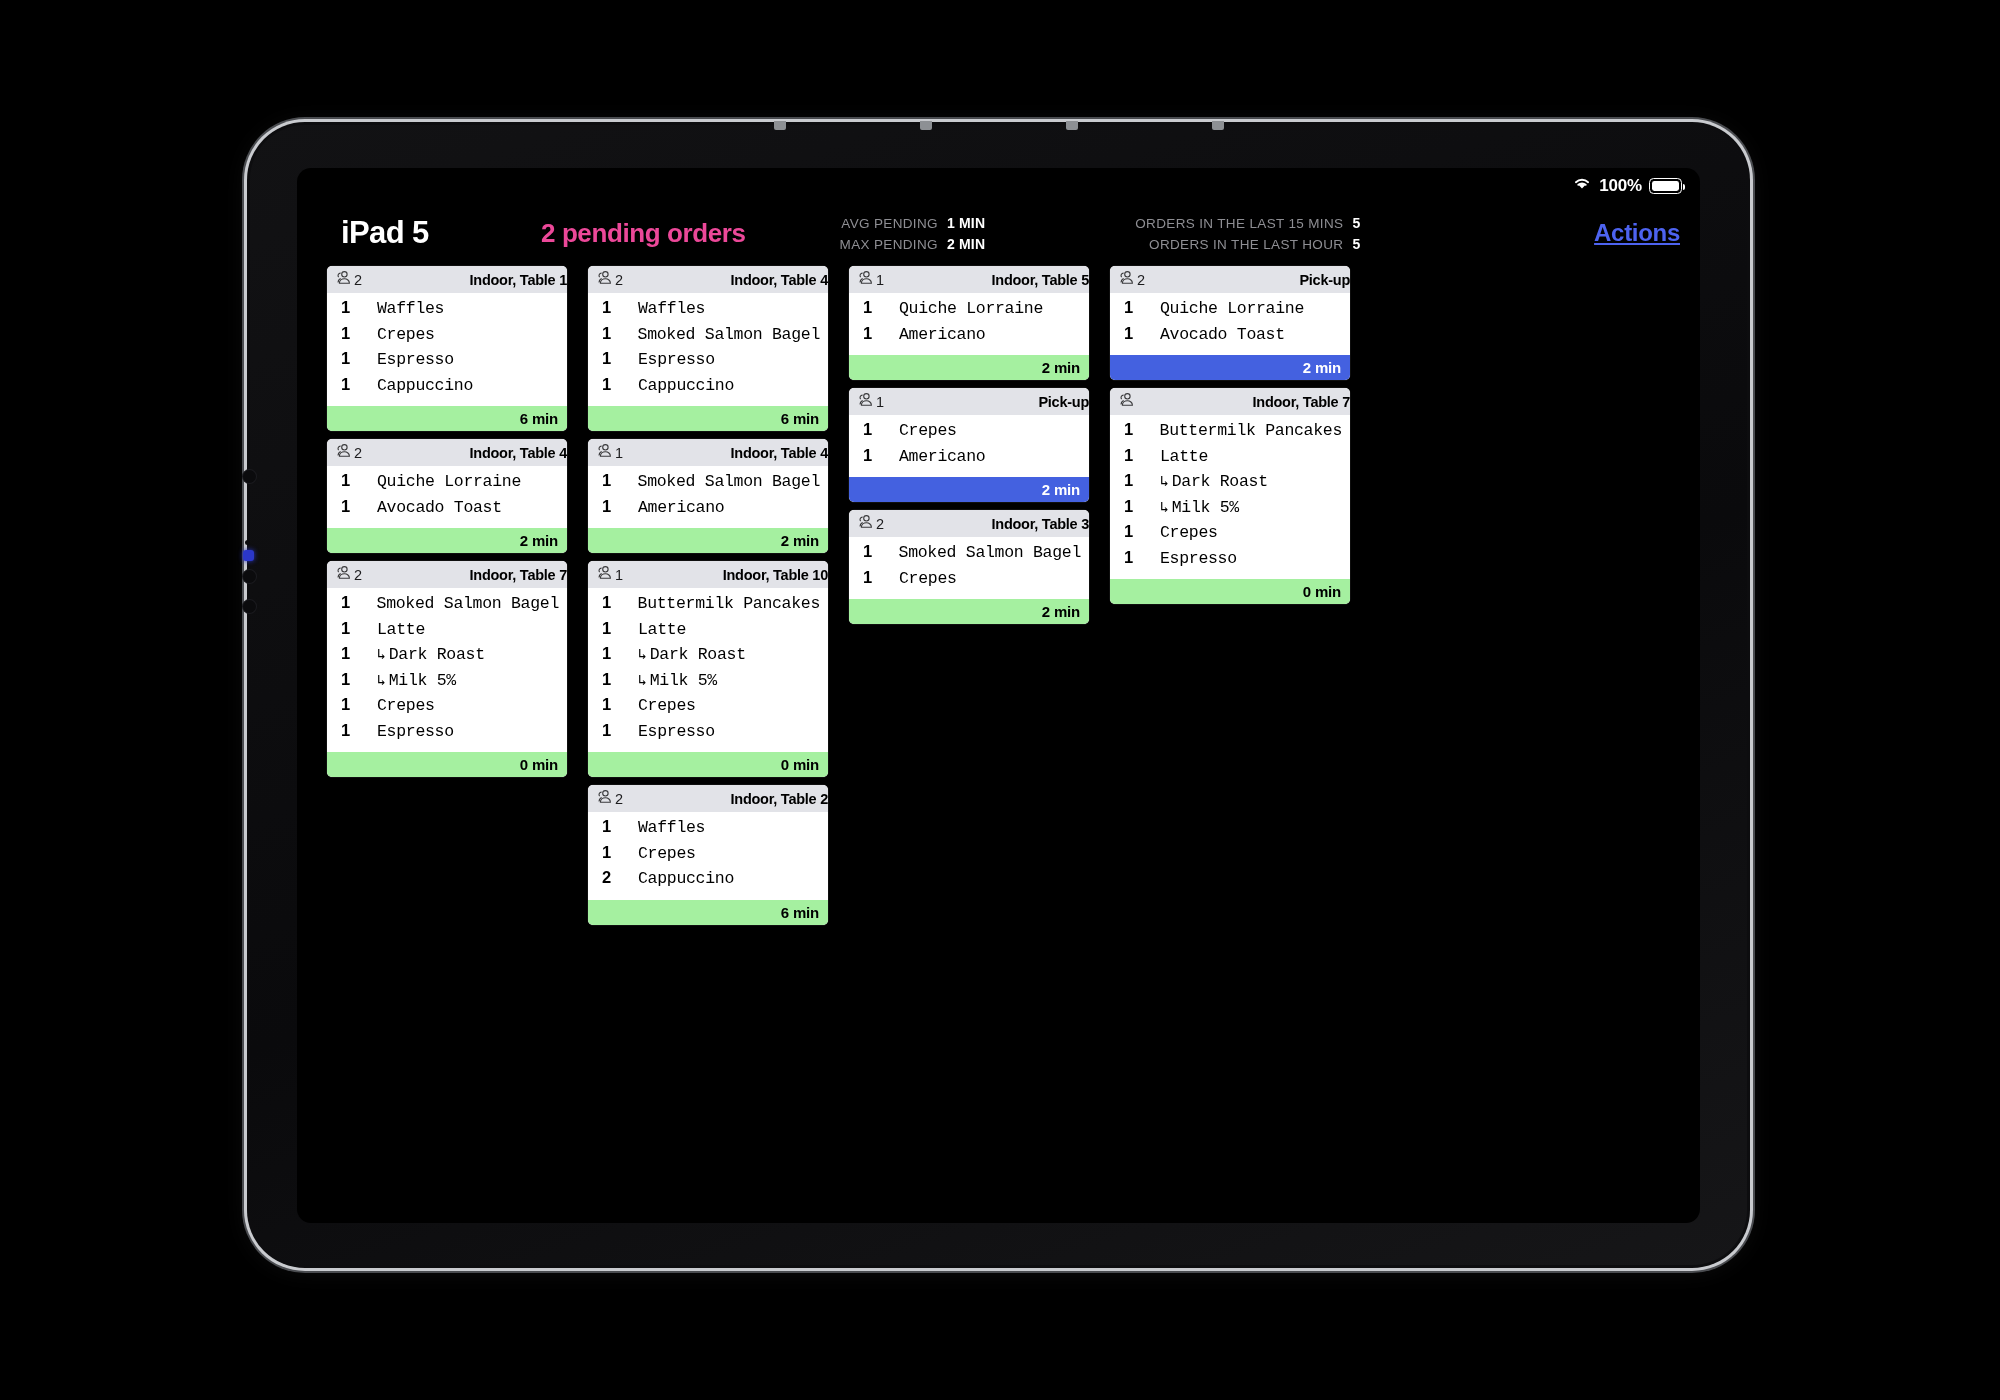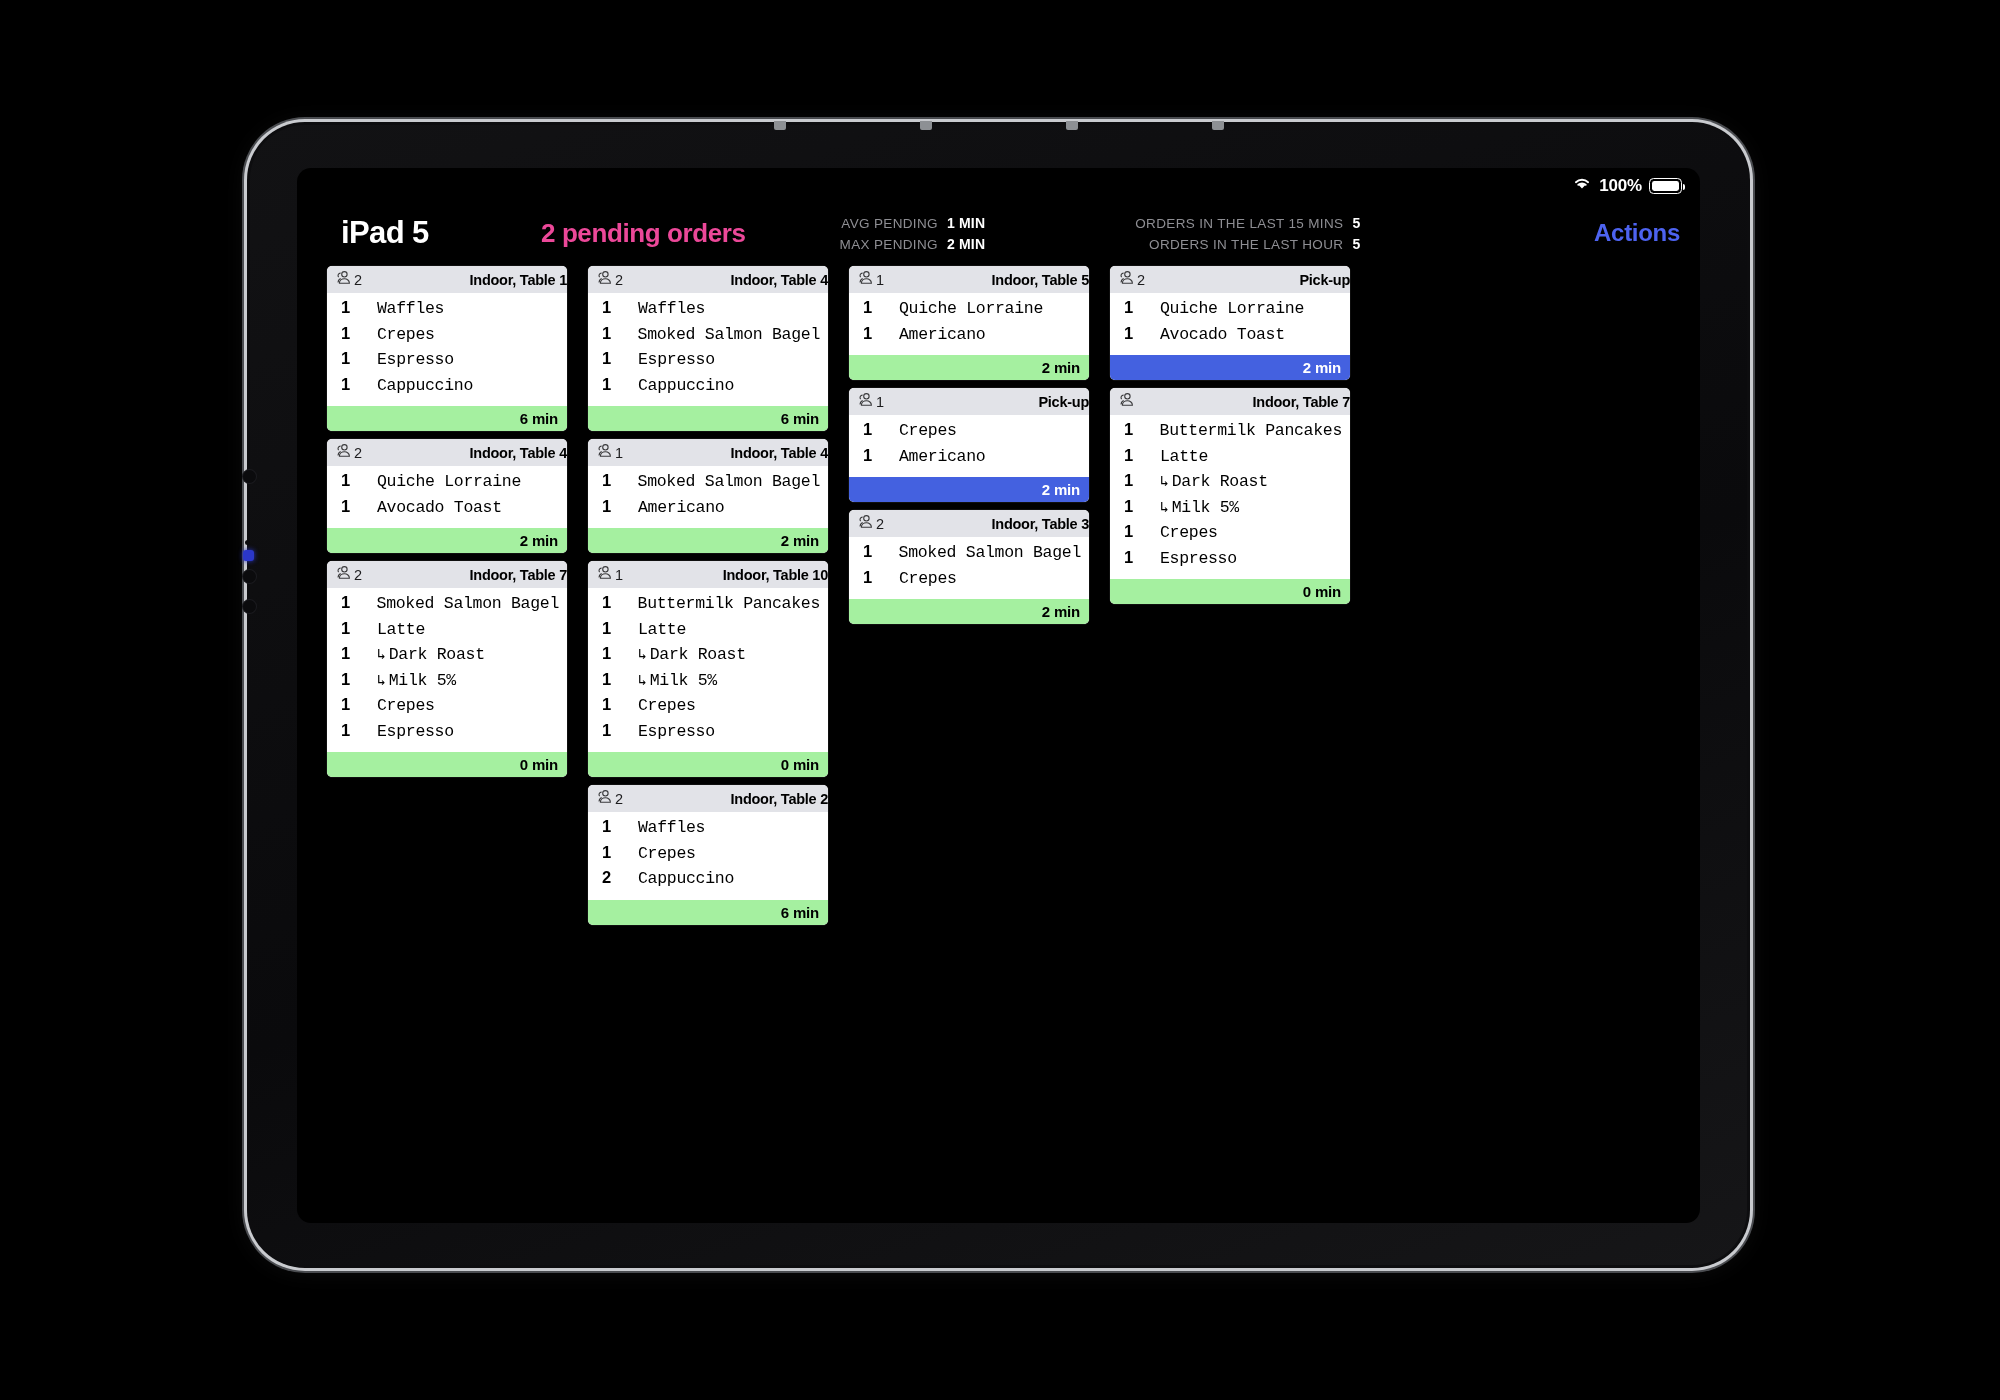--- a/index.html
+++ b/index.html
@@ -70,21 +70,21 @@
   .device-name { color: #fff; font-size: 31px; font-weight: 700; letter-spacing: -0.6px; width: 200px; margin-left: 24px; }
   .pending-title { color: #ec4899; font-size: 26px; font-weight: 700; letter-spacing: -0.4px; }
   .stats { display: flex; gap: 0; margin-left: 94px; }
   .stat-block { display: flex; flex-direction: column; gap: 5px; }
   .stat-block.second { margin-left: 150px; }
   .stat-row { display: flex; align-items: baseline; gap: 9px; justify-content: flex-end; }
   .stat-label { color: #8e8e93; font-size: 13.5px; font-weight: 400; letter-spacing: 0.35px; }
   .stat-value { color: #fff; font-size: 14px; font-weight: 700; letter-spacing: 0.2px; }
   .actions-btn {
     margin-left: auto; color: #4d63f0; font-size: 24px; font-weight: 600;
-    letter-spacing: -0.3px; cursor: pointer;
+    letter-spacing: -0.3px; cursor: pointer; text-decoration: underline;
   }
 
   
   .board {
     position: absolute; left: 0; right: 0; top: 98px; bottom: 0;
     display: flex; gap: 21px; padding: 0 30px;
     align-items: flex-start;
   }
   .column { width: 240px; display: flex; flex-direction: column; gap: 8px; }
 

